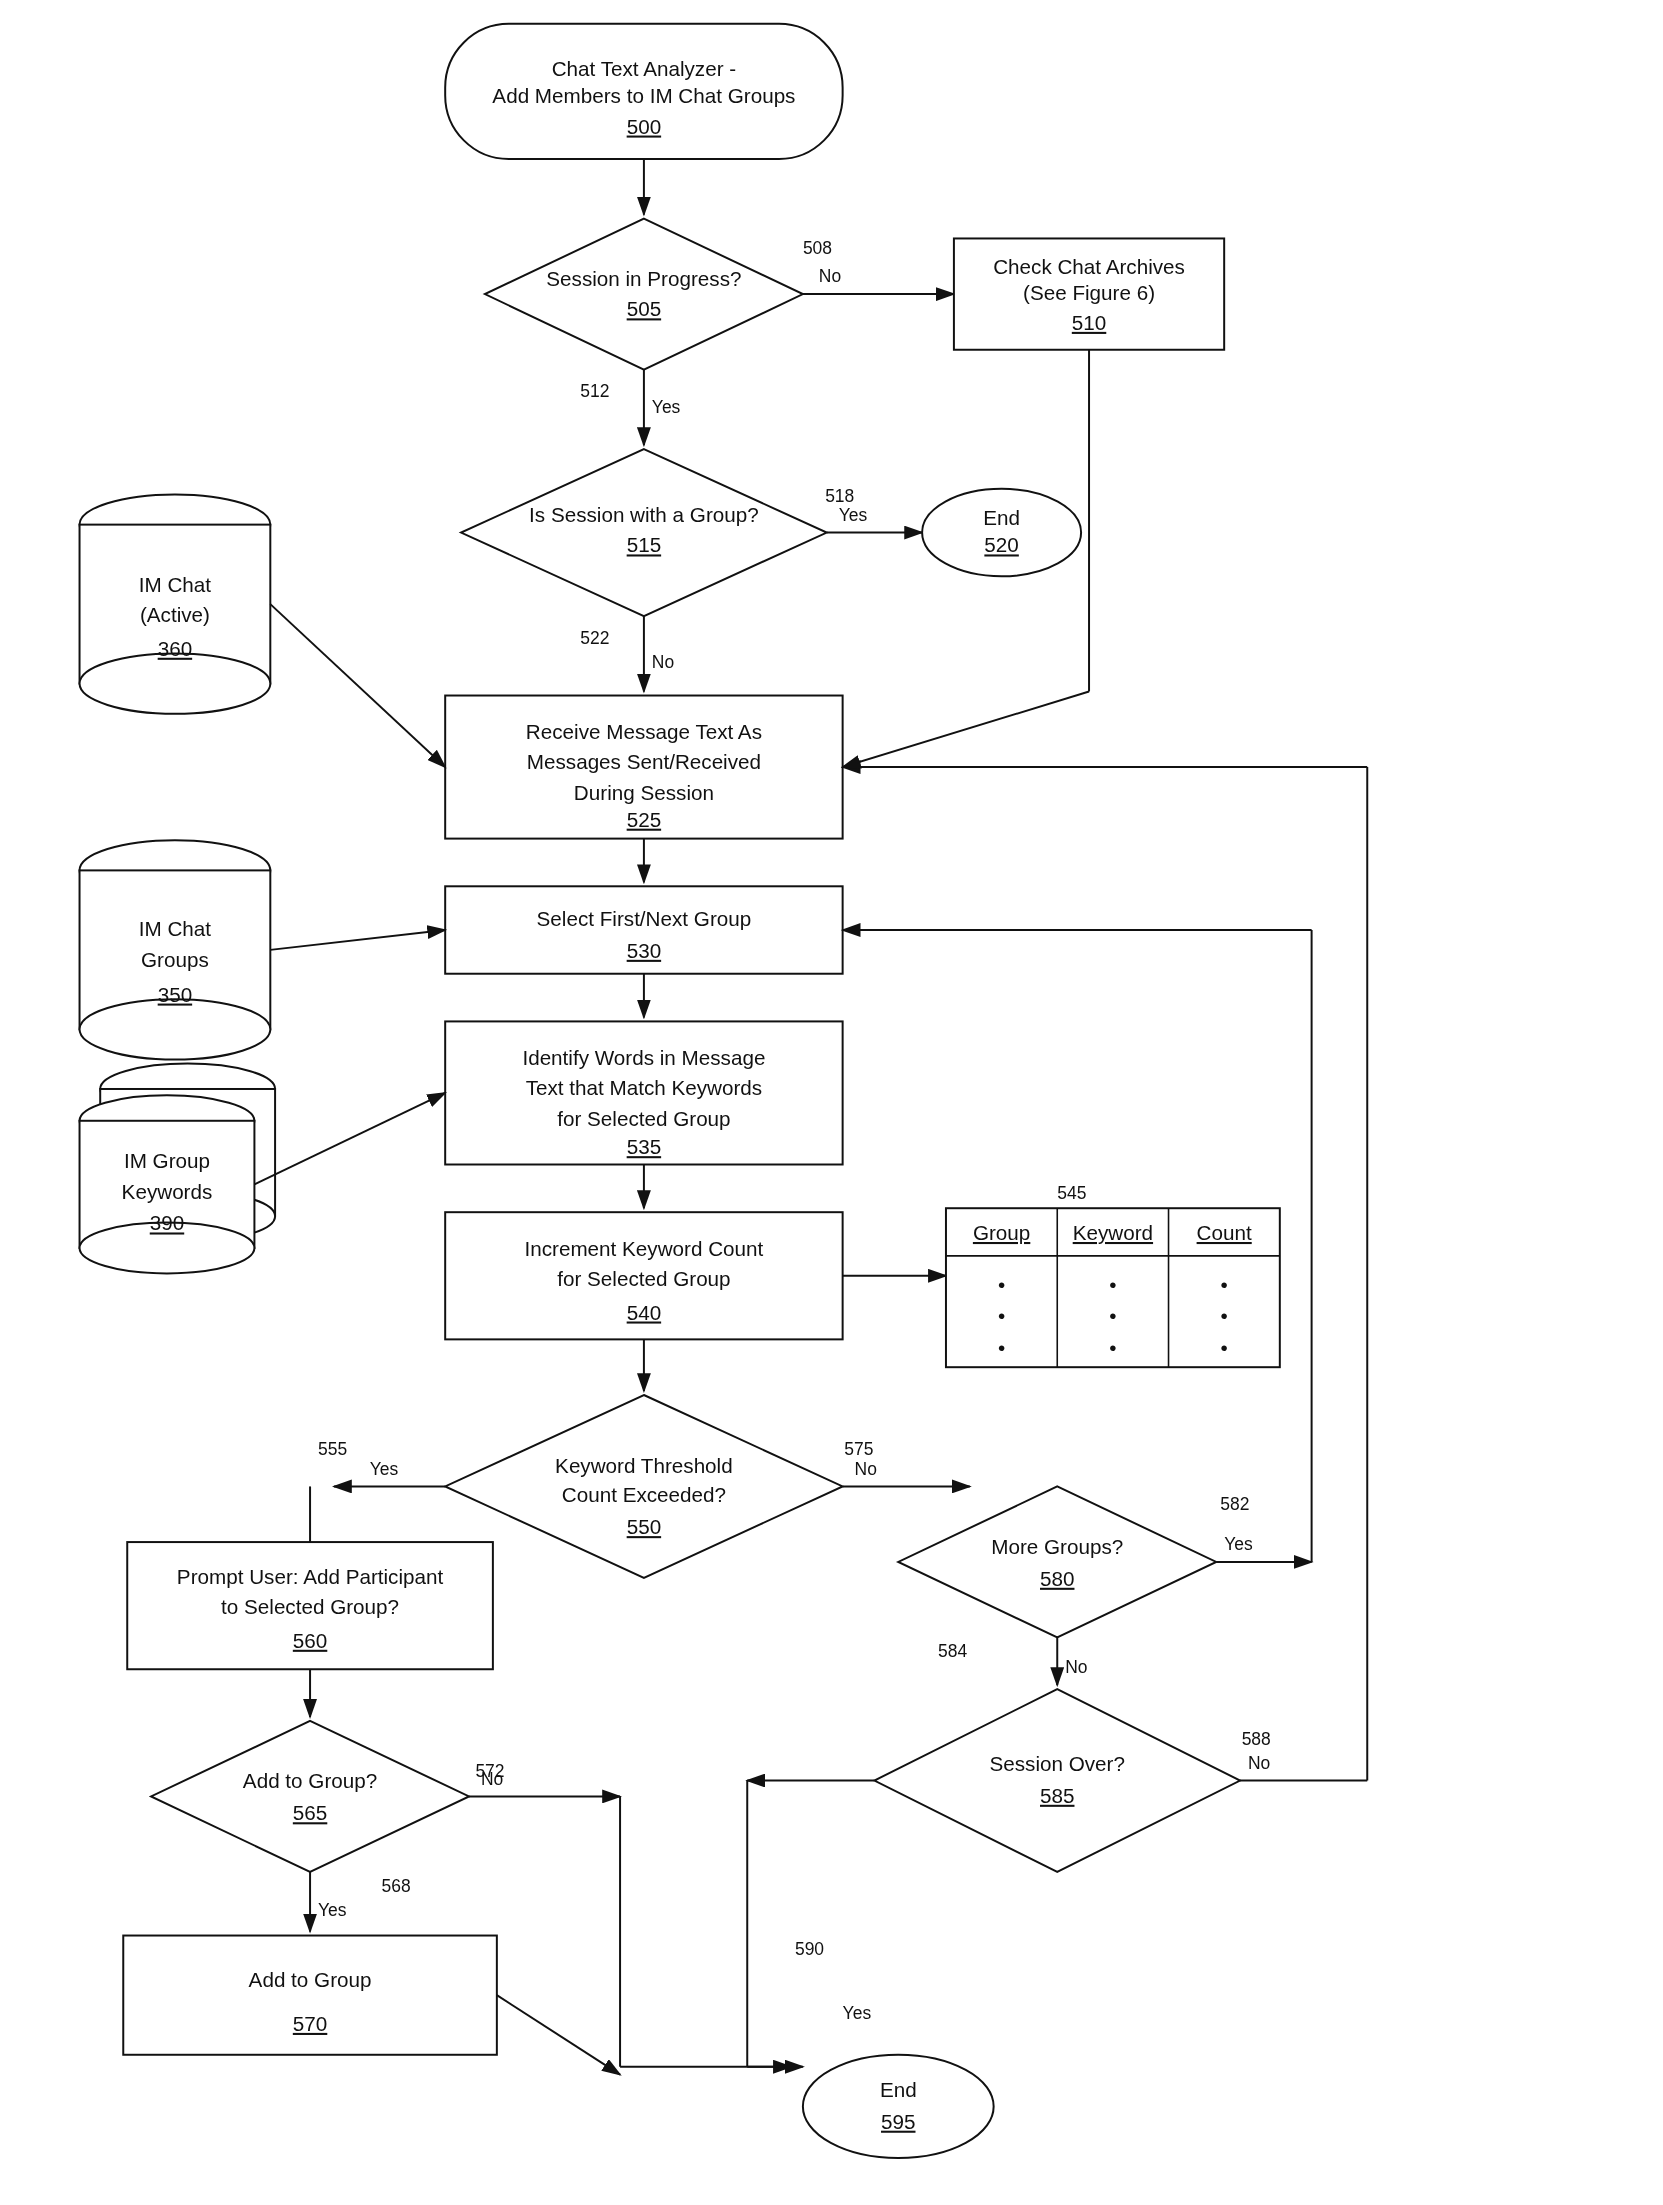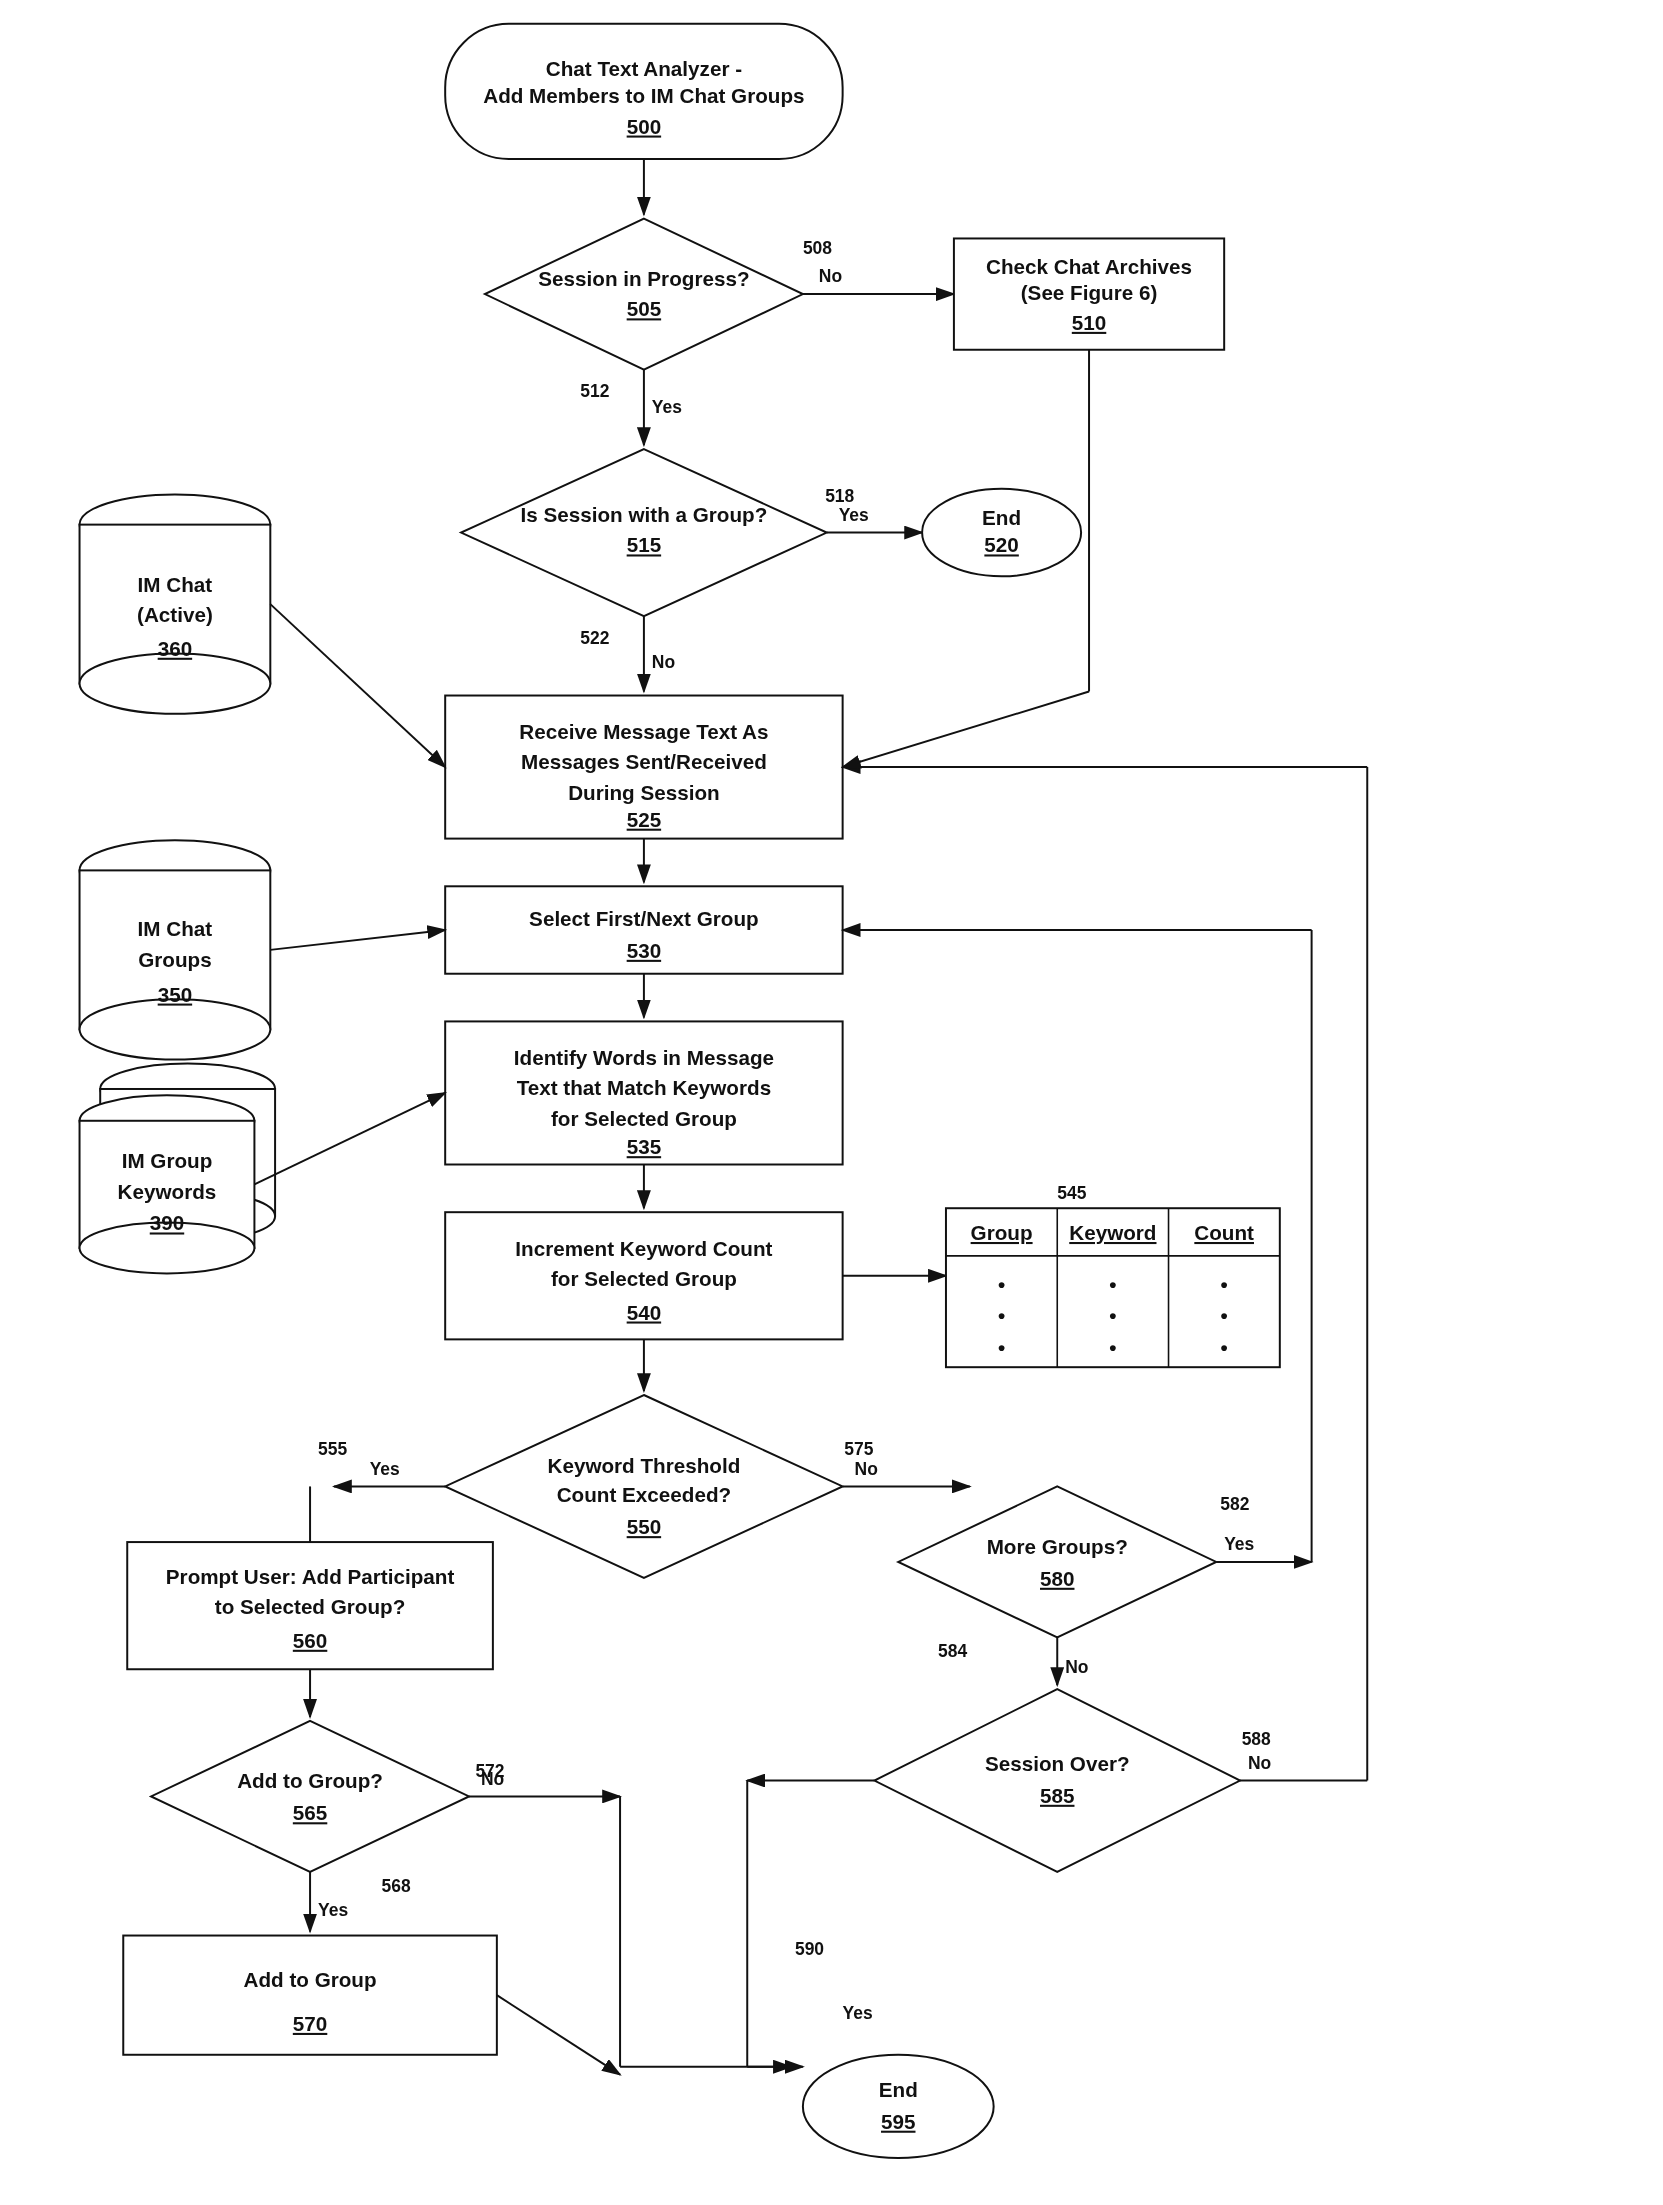--- a/index.html
+++ b/index.html
@@ -10,21 +10,20 @@
       width: 1663px;
       height: 2205px;
       position: relative;
       overflow: hidden;
     }
     .diagram-container {
       position: absolute;
       top: 0; left: 0;
       width: 1373px;
       height: 2205px;
-      font-weight: bold;
     }
     svg {
       position: absolute;
       top: 0; left: 0;
       width: 1663px;
       height: 2205px;
     }
     
     .flow-text {
       font-family: Arial, sans-serif;

